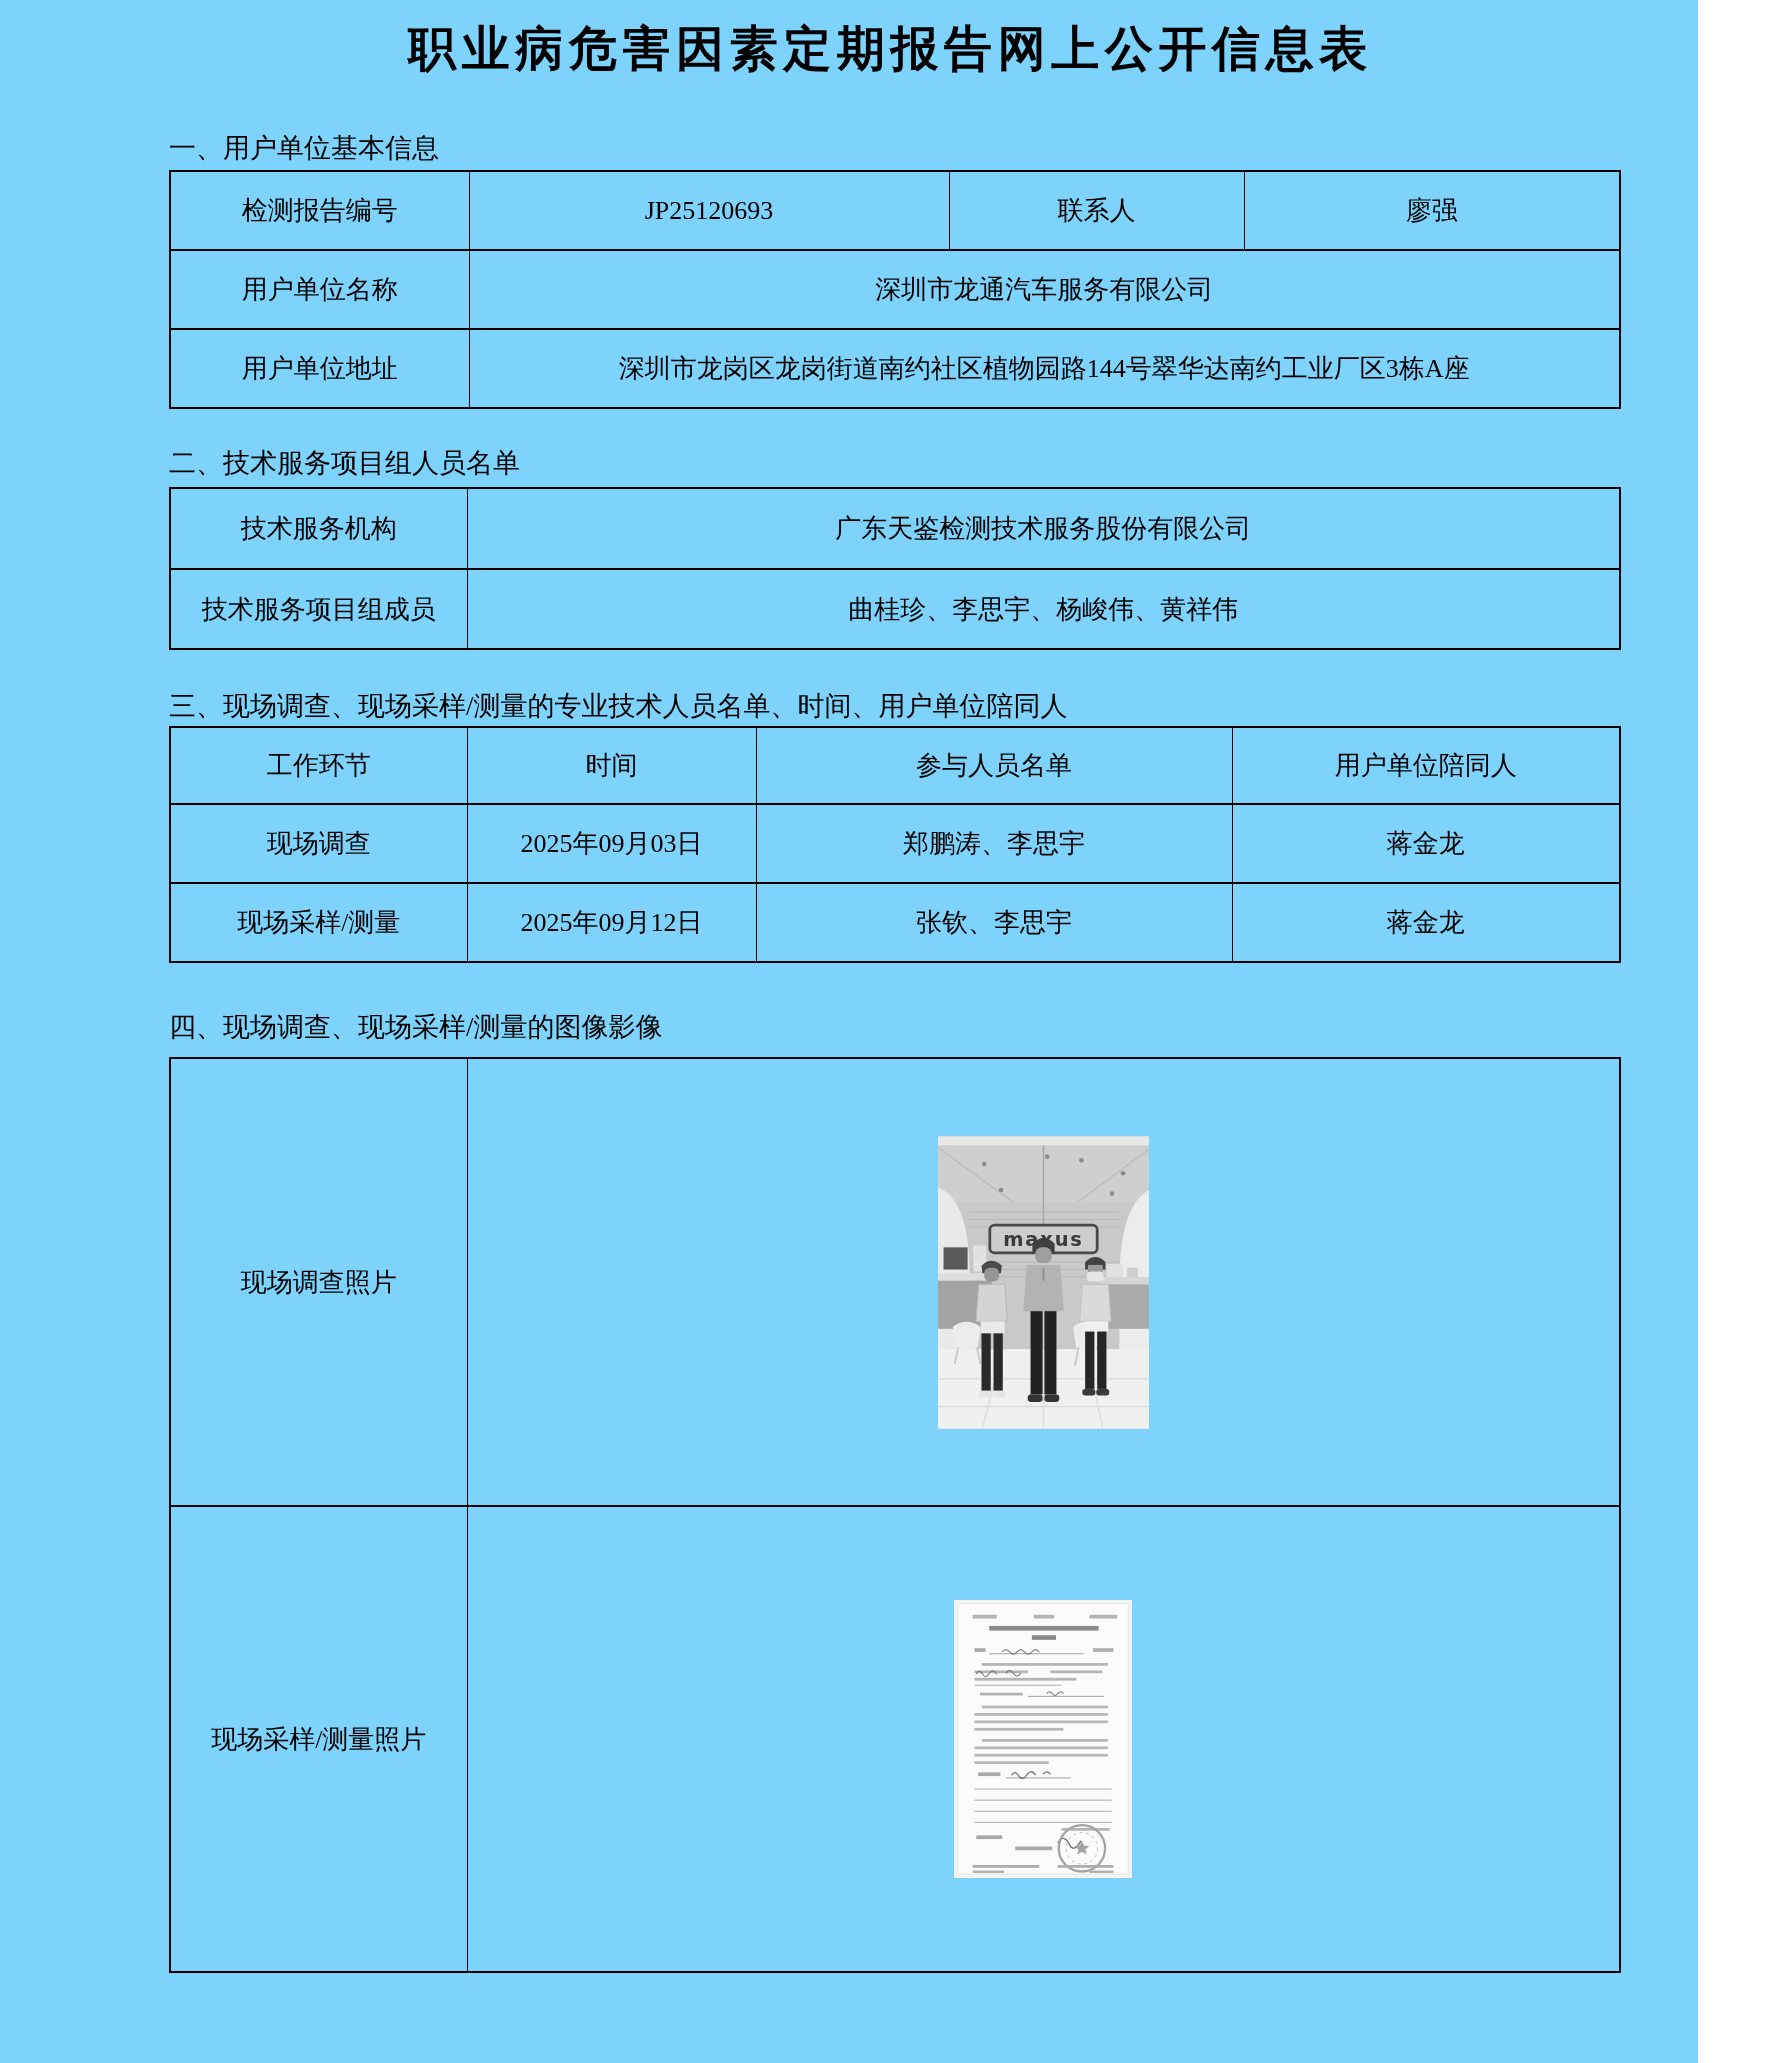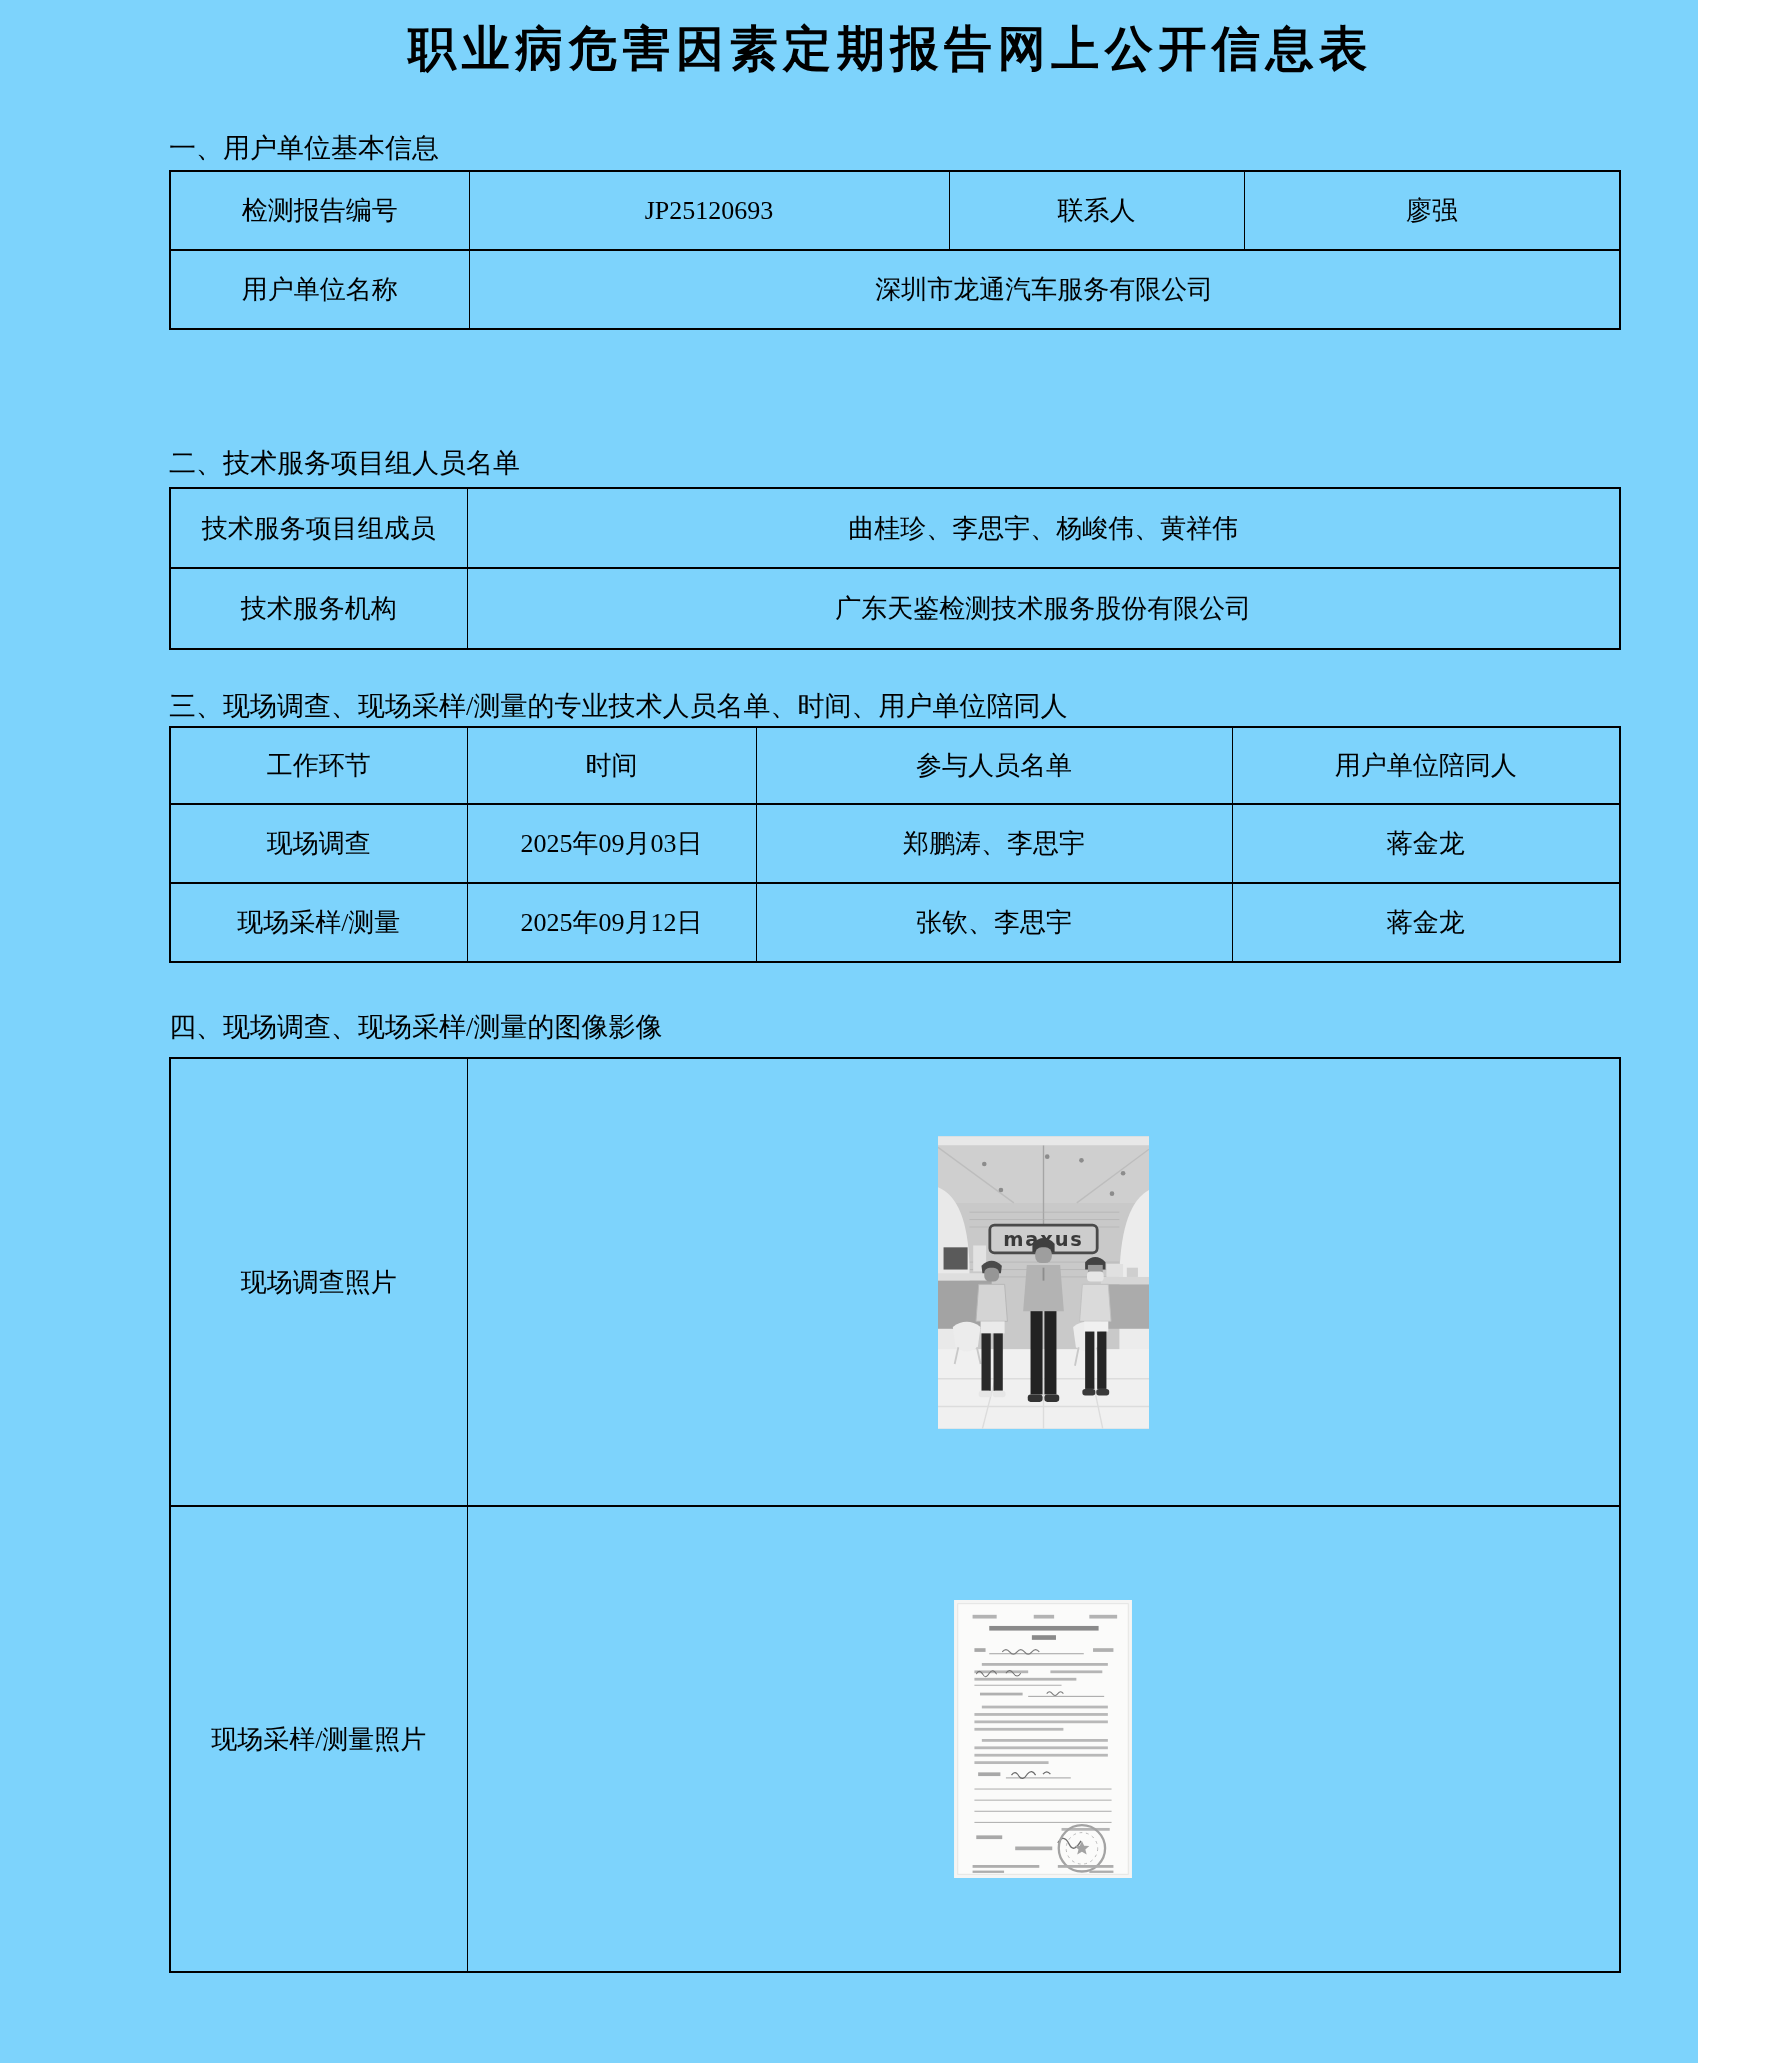--- a/index.html
+++ b/index.html
@@ -49,38 +49,42 @@
       <tr style="height:79px;">
         <td>检测报告编号</td>
         <td>JP25120693</td>
         <td>联系人</td>
         <td>廖强</td>
       </tr>
       <tr style="height:79px;margin-left:19px;">
         <td>用户单位名称</td>
         <td colspan="3">深圳市龙通汽车服务有限公司</td>
       </tr>
+      <tr style="height:79px;">
+        <td>用户单位地址</td>
+        <td colspan="3">深圳市龙岗区龙岗街道南约社区植物园路144号翠华达南约工业厂区3栋A座</td>
+      </tr>
     </tbody>
   </table>
 
   <div class="sec-heading" style="top:447px;">二、技术服务项目组人员名单</div>
 
   <table class="tbl" style="left:169px; top:487px;">
     <colgroup>
         <col style="width:297px">
         <col style="width:1153px">
       </colgroup>
     <tbody>
+      <tr style="height:81px;">
+        <td>技术服务机构</td>
+        <td>广东天鉴检测技术服务股份有限公司</td>
+      </tr>
       <tr style="height:80px;">
         <td>技术服务项目组成员</td>
         <td>曲桂珍、李思宇、杨峻伟、黄祥伟</td>
-      </tr>
-      <tr style="height:81px;">
-        <td>技术服务机构</td>
-        <td>广东天鉴检测技术服务股份有限公司</td>
       </tr>
     </tbody>
   </table>
 
   <div class="sec-heading" style="top:690px;">三、现场调查、现场采样/测量的专业技术人员名单、时间、用户单位陪同人</div>
 
   <table class="tbl" style="left:169px; top:726px;font-family:Liberation Serif, serif;">
     <colgroup>
         <col style="width:297px">
         <col style="width:289px">

